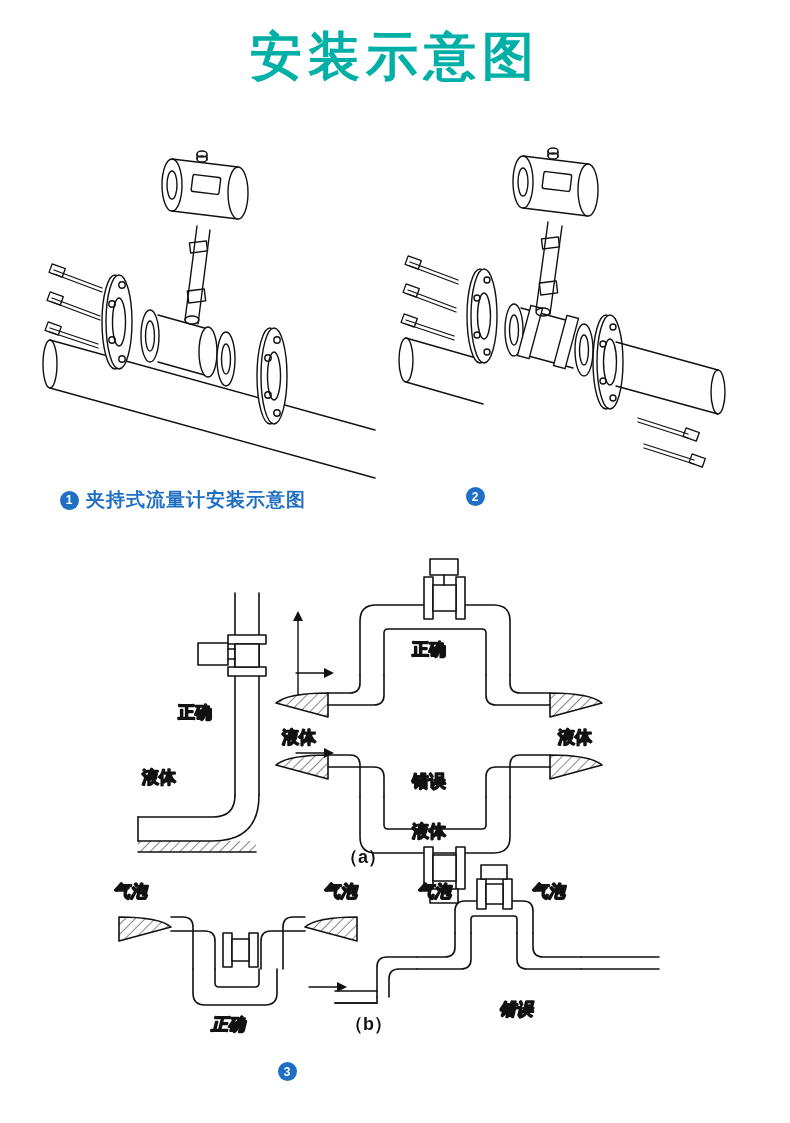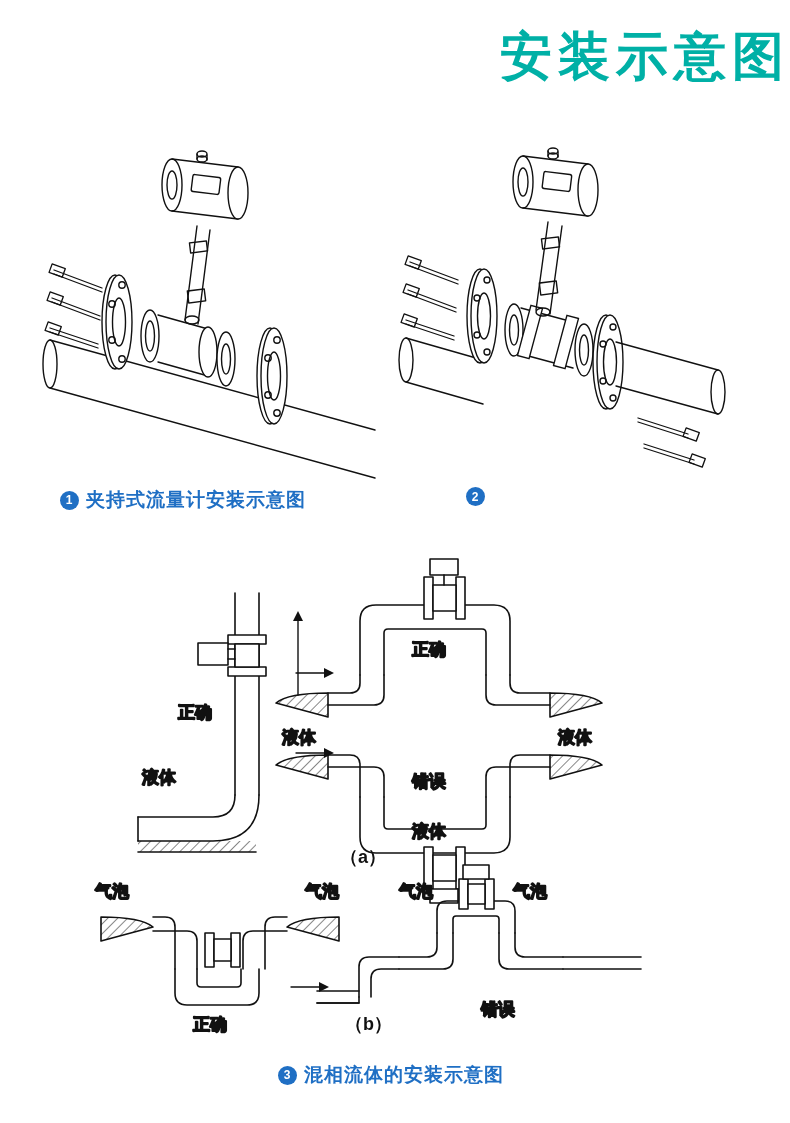--- a/index.html
+++ b/index.html
@@ -10,21 +10,21 @@
     font-family:"Liberation Sans","DejaVu Sans",sans-serif;
     color:#1b1b1b;
     position:relative;
     overflow:hidden;
   }
   .page{position:relative;width:790px;height:1123px;}
 
   
   .title{
     position:absolute;top:22px;left:0;width:790px;
-    text-align:right;
+    text-align:center;
     font-size:52px;
     font-weight:bold;
     letter-spacing:6px;
     color:#00b0a6;
     font-family:"DejaVu Sans","Liberation Sans",sans-serif;
   }
 
   
   .caption{
     position:absolute;
@@ -308,21 +308,21 @@
         <text class="lbl" x="352" y="232">错误</text>
         <text class="lbl" x="352" y="282">液体</text>
 
         <text class="lbl" x="290" y="295" style="display:none">（a）</text>
       </g>
     </svg>
   </div>
 
   <div style="position:absolute;left:340px;top:845px;font-size:18px;font-weight:bold;color:#111;">（a）</div>
 
-  <div class="canvas" id="fig3b" style="left:81px;top:875px;">
+  <div class="canvas" id="fig3b" style="left:99px;top:875px;font-style:italic;">
     <svg width="630" height="165" viewBox="0 0 630 165">
       <defs>
         <pattern id="hatch2" width="7" height="7" patternTransform="rotate(45)" patternUnits="userSpaceOnUse">
           <line x1="0" y1="0" x2="0" y2="7" stroke="#111" stroke-width="1"></line>
         </pattern>
       </defs>
       <g fill="none" stroke="#111" stroke-width="1.6" stroke-linejoin="round" stroke-linecap="round">
 
         <path d="M20 42 q40 0 52 10 q-52 14 -52 14 z" fill="url(#hatch2)" stroke="#111"></path>
         <path d="M258 42 q-40 0 -52 10 q52 14 52 14 z" fill="url(#hatch2)" stroke="#111"></path>
@@ -372,16 +372,15 @@
         <text class="lbl" x="432" y="22">气泡</text>
         <text class="lbl" x="400" y="140">错误</text>
       </g>
     </svg>
   </div>
 
   <div style="position:absolute;left:345px;top:1012px;font-size:18px;font-weight:bold;color:#111;">（b）</div>
 
   <div class="caption" id="cap3">
     <span class="num">3</span>
-    <span>混相流体的安装示意图</span>
   </div>
 
 </div>
 
 </body></html>

